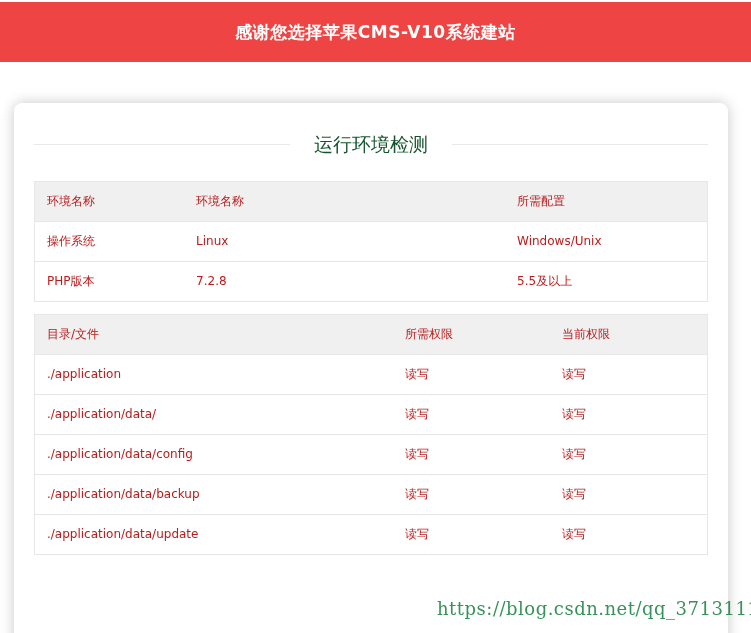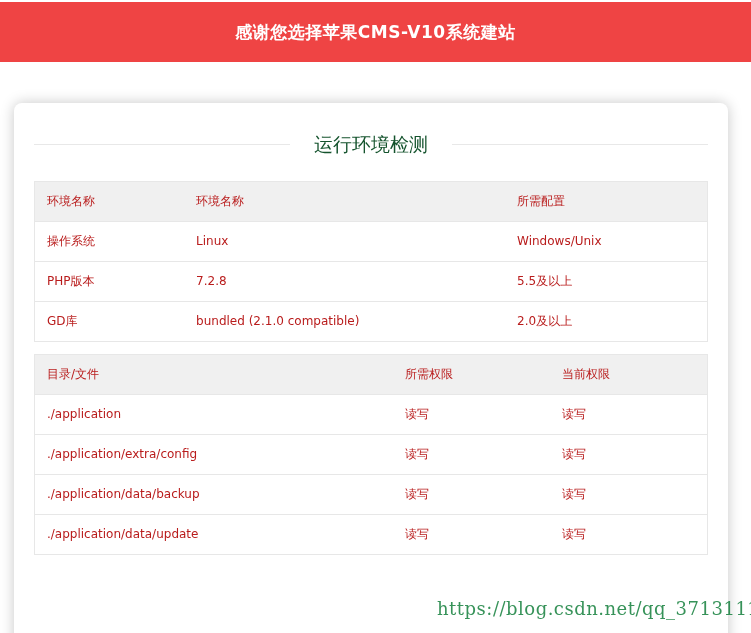--- a/index.html
+++ b/index.html
@@ -123,44 +123,44 @@
       <tr>
         <td class="c1">操作系统</td>
         <td class="c2">Linux</td>
         <td class="c3">Windows/Unix</td>
       </tr>
       <tr>
         <td class="c1">PHP版本</td>
         <td class="c2">7.2.8</td>
         <td class="c3">5.5及以上</td>
       </tr>
-      <tr>
-        <td class="c1">GD库</td>
-        <td class="c2">bundled (2.1.0 compatible)</td>
-        <td class="c3">2.0及以上</td>
-      </tr>
     </tbody>
   </table>
 
   <table class="perm-table">
     <thead>
       <tr>
         <th class="c1">目录/文件</th>
         <th class="c2">所需权限</th>
         <th class="c3">当前权限</th>
       </tr>
     </thead>
     <tbody>
       <tr>
         <td class="c1">./application</td>
         <td class="c2">读写</td>
         <td class="c3">读写</td>
       </tr>
       <tr>
-        <td class="c1">./application/extra/config</td>
+        <td class="c1">./application/data/</td>
+        <td class="c2">读写</td>
+        <td class="c3">读写</td>
+      </tr>
+      <tr>
+        <td class="c1">./application/data/config</td>
         <td class="c2">读写</td>
         <td class="c3">读写</td>
       </tr>
       <tr>
         <td class="c1">./application/data/backup</td>
         <td class="c2">读写</td>
         <td class="c3">读写</td>
       </tr>
       <tr>
         <td class="c1">./application/data/update</td>

